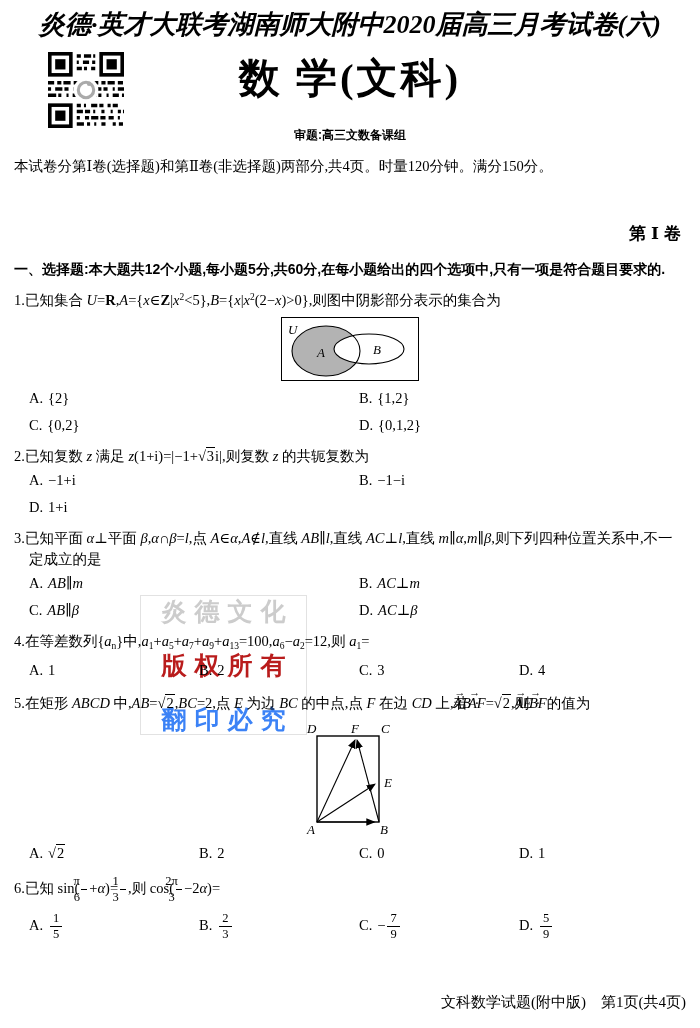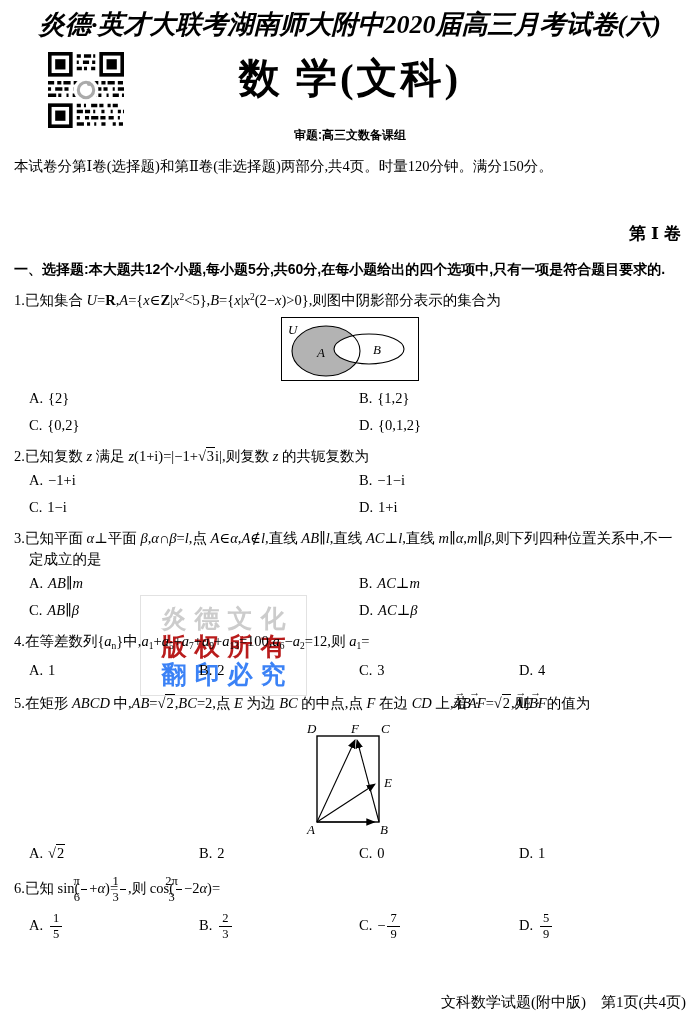--- a/index.html
+++ b/index.html
@@ -39,24 +39,24 @@
   .mvec{font-style:italic;position:relative;display:inline-block}
   .mvec::after{content:"\2192";position:absolute;left:50%;top:-11px;transform:translateX(-50%);font-size:11px;font-style:normal}
   .msqrt{white-space:nowrap}
   .msqrt .rad{font-style:normal}
   .msqrt .radd{border-top:1px solid #000;padding:0 1px}
   .mfrac{display:inline-flex;flex-direction:column;vertical-align:middle;text-align:center;font-size:12.5px;line-height:15px;margin:0 2px}
   .mfrac .num{border-bottom:1px solid #000;padding:0 3px}
   .mfrac .den{padding:0 3px}
   .fig{display:block;margin:6px auto 4px}
   .watermark{
-    position:absolute;left:140px;top:595px;width:167px;height:101px;
+    position:absolute;left:140px;top:595px;width:167px;height:140px;
     border:1px solid #e2e2e2;box-sizing:border-box;z-index:0;
     display:flex;flex-direction:column;justify-content:space-between;align-items:center;
-    padding:8px 0;color:#ccc;font-weight:bold;font-size:25px;letter-spacing:8px;line-height:28px;
+    padding:1px 0;color:#ccc;font-weight:bold;font-size:25px;letter-spacing:8px;line-height:28px;
     font-family:"Liberation Sans","DejaVu Sans",sans-serif;
   }
   .watermark .wm2{color:#b91c1c}
   .watermark .wm3{color:#3b82f6}
   .watermark div{text-indent:8px}
   .footer{margin-top:auto;text-align:right;font-size:15px;line-height:20px;padding-bottom:4px}
   svg text{font-family:"Liberation Serif","DejaVu Serif",serif}
 </style>
 </head>
 <body>
@@ -131,21 +131,20 @@
       <div class="option"><span class="opt-label">C.</span><span>{0,2}</span></div>
       <div class="option"><span class="opt-label">D.</span><span>{0,1,2}</span></div>
     </div>
   </div>
 
   <div class="question">
     <div class="q-text"><span class="q-num">2.</span><span>已知复数 <span class="mi">z</span> 满足 <span class="mi">z</span>(1+i)=|−1+<span class="msqrt"><span class="rad">√</span><span class="radd">3</span></span>i|,则复数 <span class="mi">z</span> 的共轭复数为</span></div>
     <div class="options cols-2">
       <div class="option"><span class="opt-label">A.</span><span>−1+i</span></div>
       <div class="option"><span class="opt-label">B.</span><span>−1−i</span></div>
-      <div class="option"><span class="opt-label">C.</span><span>1−i</span></div>
       <div class="option"><span class="opt-label">D.</span><span>1+i</span></div>
     </div>
   </div>
 
   <div class="question">
     <div class="q-text"><span class="q-num">3.</span><span>已知平面 <span class="mi">α</span>⊥平面 <span class="mi">β</span>,<span class="mi">α</span>∩<span class="mi">β</span>=<span class="mi">l</span>,点 <span class="mi">A</span>∈<span class="mi">α</span>,<span class="mi">A</span>∉<span class="mi">l</span>,直线 <span class="mi">AB</span>∥<span class="mi">l</span>,直线 <span class="mi">AC</span>⊥<span class="mi">l</span>,直线 <span class="mi">m</span>∥<span class="mi">α</span>,<span class="mi">m</span>∥<span class="mi">β</span>,则下列四种位置关系中,不一定成立的是</span></div>
     <div class="options cols-2">
       <div class="option"><span class="opt-label">A.</span><span><span class="mi">AB</span>∥<span class="mi">m</span></span></div>
       <div class="option"><span class="opt-label">B.</span><span><span class="mi">AC</span>⊥<span class="mi">m</span></span></div>
       <div class="option"><span class="opt-label">C.</span><span><span class="mi">AB</span>∥<span class="mi">β</span></span></div>

